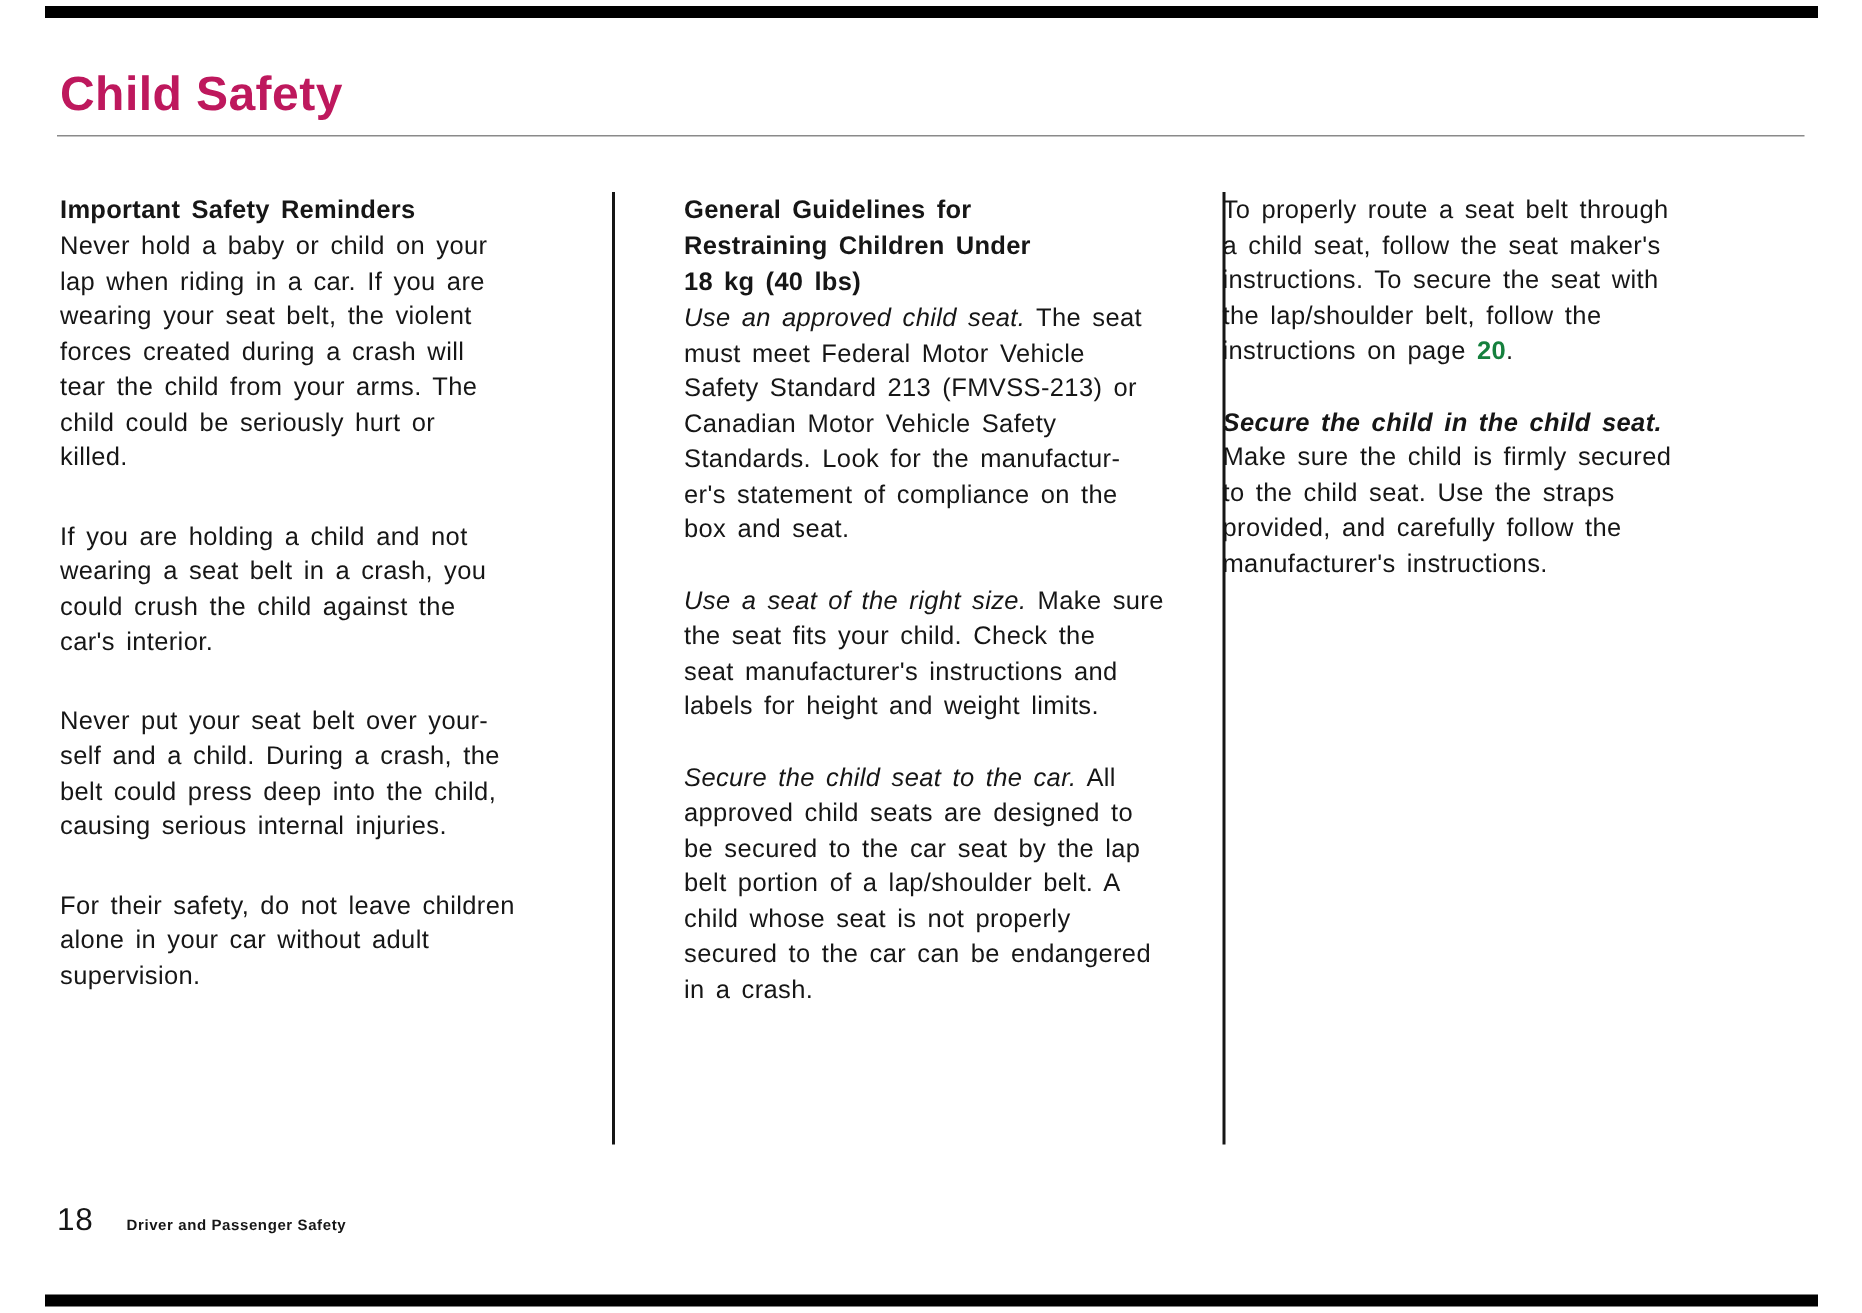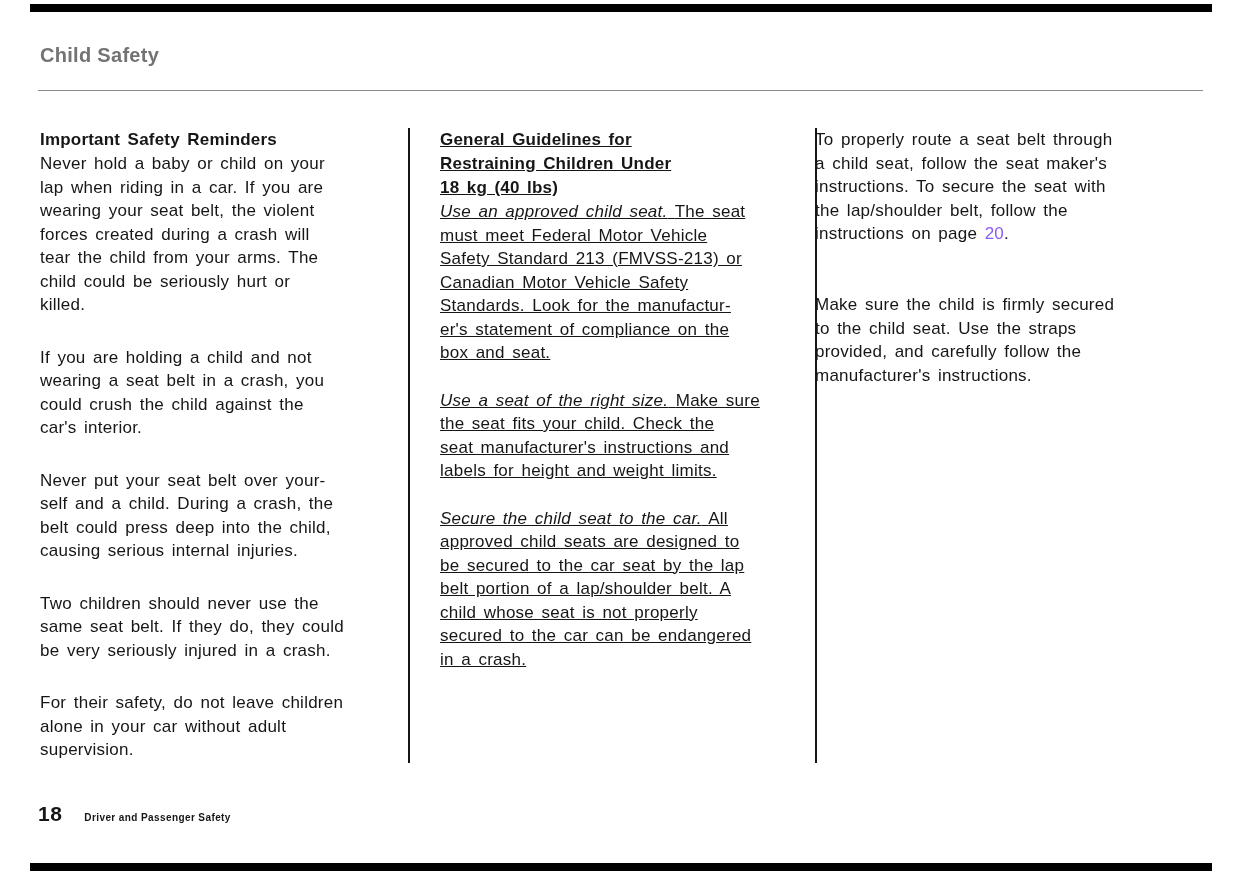--- a/index.html
+++ b/index.html
@@ -5,38 +5,38 @@
   html,body{margin:0;padding:0;background:#ffffff;}
   .page{
     position:relative;width:1241px;height:875px;background:#ffffff;overflow:hidden;
     font-family:"Liberation Sans","DejaVu Sans",sans-serif;color:#161616;
   }
   .bar{position:absolute;left:30px;width:1182px;height:8px;background:#000000;}
   .bar-top{top:4px;}
   .bar-bottom{top:863px;}
   .title{
     position:absolute;left:40px;top:44px;margin:0;
-    font-size:20px;font-weight:bold;letter-spacing:0.3px;color:#737373;white-space:nowrap;
+    font-size:32px;font-weight:bold;letter-spacing:0.3px;color:#be185d;white-space:nowrap;
   }
   .rule{position:absolute;left:38px;top:90px;width:1165px;height:1px;background:#8a8a8a;}
   .col{position:absolute;top:128px;font-size:17px;line-height:23.5px;letter-spacing:0.25px;word-spacing:2.5px;}
   .col1{left:40px;width:362px;}
-  .col2{left:440px;width:366px;text-decoration:underline;}
+  .col2{left:456px;width:366px;}
   .col3{left:815px;width:368px;}
   .colhead{margin:0;font-size:17px;font-weight:bold;line-height:24px;letter-spacing:0.2px;white-space:pre-line;}
   .para{margin:0 0 24px 0;white-space:pre-line;}
   .col1 .para{margin-bottom:29px;}
   .lead{font-style:italic;text-align:right;}
   .bilead{font-style:italic;font-weight:bold;}
-  .pagelink{color:#8b5cf6;text-decoration:none;cursor:pointer;}
+  .pagelink{color:#15803d;text-decoration:none;cursor:pointer;font-weight:bold;}
   .vsep{position:absolute;top:128px;width:2px;height:635px;background:#161616;}
   .vsep1{left:408px;}
   .vsep2{left:815px;}
   .footer{position:absolute;left:38px;top:802px;white-space:nowrap;}
-  .pagenum{font-size:21px;font-weight:bold;letter-spacing:0.5px;}
+  .pagenum{font-size:21px;font-weight:normal;letter-spacing:0.5px;}
   .section{font-size:10px;font-weight:bold;letter-spacing:0.4px;margin-left:22px;}
 </style>
 </head>
 <body>
 
 <div class="page">
 
   <div class="bar bar-top"></div>
 
   <h1 class="title">Child Safety</h1>
@@ -52,23 +52,20 @@
 child could be seriously hurt or
 killed.</p>
     <p class="para">If you are holding a child and not
 wearing a seat belt in a crash, you
 could crush the child against the
 car's interior.</p>
     <p class="para">Never put your seat belt over your-
 self and a child. During a crash, the
 belt could press deep into the child,
 causing serious internal injuries.</p>
-    <p class="para">Two children should never use the
-same seat belt. If they do, they could
-be very seriously injured in a crash.</p>
     <p class="para">For their safety, do not leave children
 alone in your car without adult
 supervision.</p>
   </section>
 
   <div class="vsep vsep1"></div>
 
   <section class="col col2">
     <h2 class="colhead">General Guidelines for
 Restraining Children Under
@@ -94,21 +91,21 @@
   </section>
 
   <div class="vsep vsep2"></div>
 
   <section class="col col3">
     <p class="para"><span>To properly route a seat belt through
 a child seat, follow the seat maker's
 instructions. To secure the seat with
 the lap/shoulder belt, follow the
 instructions on page</span> <a class="pagelink" href="#">20</a><span>.</span></p>
-    <p class="para"><span>
+    <p class="para"><b class="bilead">Secure the child in the child seat.</b><span>
 Make sure the child is firmly secured
 to the child seat. Use the straps
 provided, and carefully follow the
 manufacturer's instructions.</span></p>
   </section>
 
   <div class="footer">
     <span class="pagenum">18</span><span class="section">Driver and Passenger Safety</span>
   </div>
 

